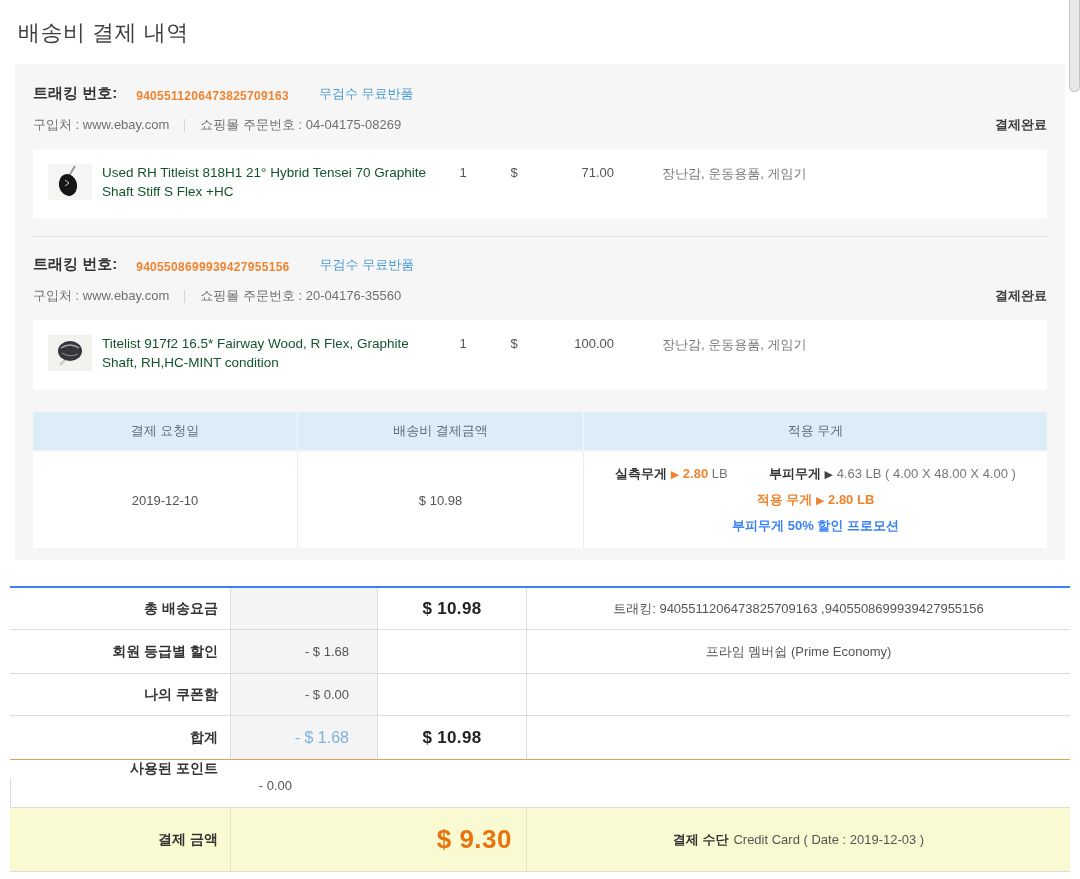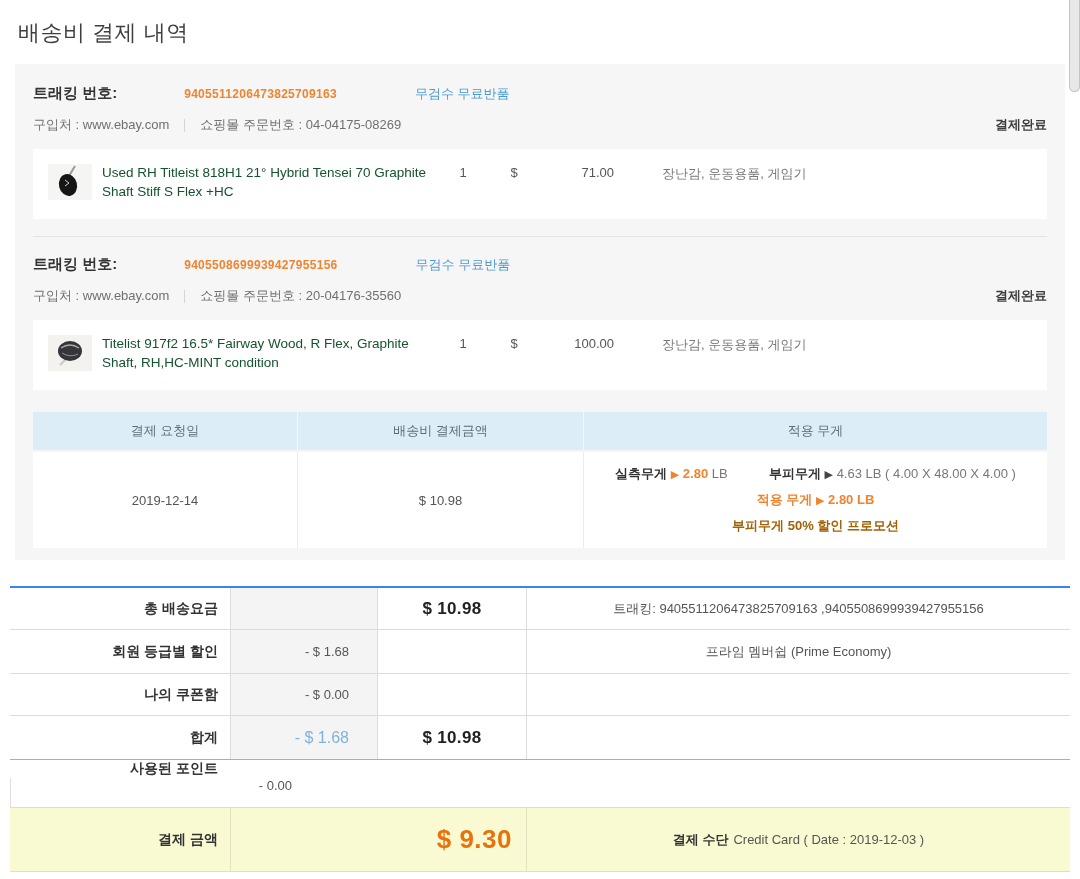--- a/index.html
+++ b/index.html
@@ -2,21 +2,21 @@
 <html><head>
 <meta charset="utf-8">
 <style>
   * { box-sizing: border-box; margin: 0; padding: 0; }
   html,body { width:1080px; height:879px; background:#ffffff; overflow:hidden;
     font-family:"Liberation Sans","DejaVu Sans",sans-serif; color:#333; }
   .page-title { margin:18px 0 0 18px; font-size:22px; font-weight:500; color:#3f3f3f; letter-spacing:0.5px; }
 
   
   .container { margin:16px 15px 0; background:#f6f6f6; padding:20px 18px 12px; }
-  .ship-head { display:flex; align-items:center;gap:48px; }
+  .ship-head { display:flex; align-items:flex-end; }
   .trk-label { font-size:15px; font-weight:bold; color:#333; }
   .trk-num { font-size:12px; font-weight:bold; color:#ee8430; margin-left:19px; letter-spacing:0.3px; }
   .free-return { font-size:13px; color:#4a9ad4; margin-left:30px; cursor:pointer; }
   .ship-info { display:flex; align-items:center; margin-top:13px; font-size:13px; color:#707070; }
   .vdiv { width:1px; height:13px; background:#d5d5d5; margin:0 15px; }
   .status { margin-left:auto; font-size:13px; font-weight:600; color:#3d3d3d; }
 
   .product-card { background:#fff; margin-top:15px; padding:15px 15px; display:flex; align-items:flex-start; min-height:70px; }
   .thumb { width:44px; height:36px; background:#f4f4f2; margin-right:10px; flex:0 0 auto; }
   .thumb svg { display:block; }
@@ -40,21 +40,21 @@
   .wt-weight { flex-direction:column; line-height:2.0; padding:8px 8px; }
   .w-line { white-space:nowrap; }
   .w-gap { display:inline-block; width:34px; }
   .w-label { font-weight:bold; color:#333; }
   .w-arrow-o { color:#ee8430; font-size:11px; }
   .w-arrow-d { color:#444; font-size:11px; }
   .w-val-o { color:#ee8430; font-weight:bold; }
   .w-unit { color:#777; }
   .w-plain { color:#777; }
   .w-applied { color:#ee8430; font-weight:bold; }
-  .w-promo { color:#a16207; font-weight:bold; }
+  .w-promo { color:#3b82f6; font-weight:bold; }
 
   
   .summary { margin:26px 10px 0; border-top:2px solid #3b82f6; }
   .s-row { display:flex; background:#fff; border-bottom:1px solid #dcdcdc; }
   .s-label { width:220px; display:flex; align-items:center; justify-content:flex-end; padding-right:12px;
              font-size:14px; font-weight:bold; color:#333; }
   .s-col2 { width:147px; border-left:1px solid #ddd; display:flex; align-items:center; justify-content:flex-end;
             padding-right:28px; font-size:13px; color:#555; }
   .s-col2.gray { background:#f4f4f4; }
   .s-col3 { width:149px; border-left:1px solid #ddd; display:flex; align-items:center; justify-content:center;
@@ -139,21 +139,21 @@
     <div class="p-cat">장난감, 운동용품, 게임기</div>
   </div>
 
   <div class="weight-table">
     <div class="wt-row wt-head">
       <div class="wt-hcell">결제 요청일</div>
       <div class="wt-hcell">배송비 결제금액</div>
       <div class="wt-hcell">적용 무게</div>
     </div>
     <div class="wt-row wt-body">
-      <div class="wt-cell">2019-12-14</div>
+      <div class="wt-cell">2019-12-10</div>
       <div class="wt-cell">$ 10.98</div>
       <div class="wt-cell wt-weight">
         <div class="w-line">
           <span class="w-label">실측무게</span>
           <span class="w-arrow-o">▶</span>
           <span class="w-val-o">2.80</span>
           <span class="w-unit">LB</span>
           <span class="w-gap"></span>
           <span class="w-label">부피무게</span>
           <span class="w-arrow-d">▶</span>

